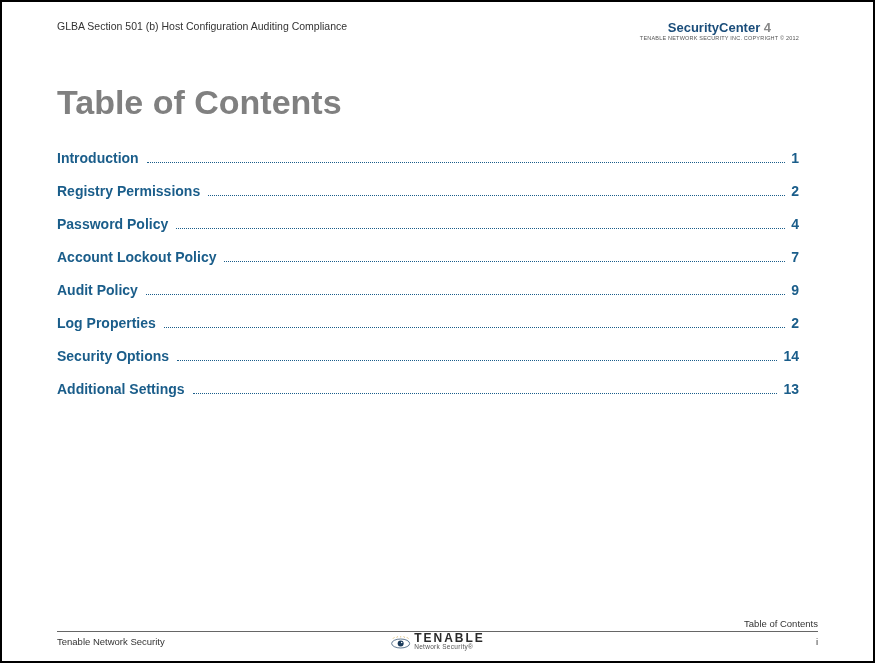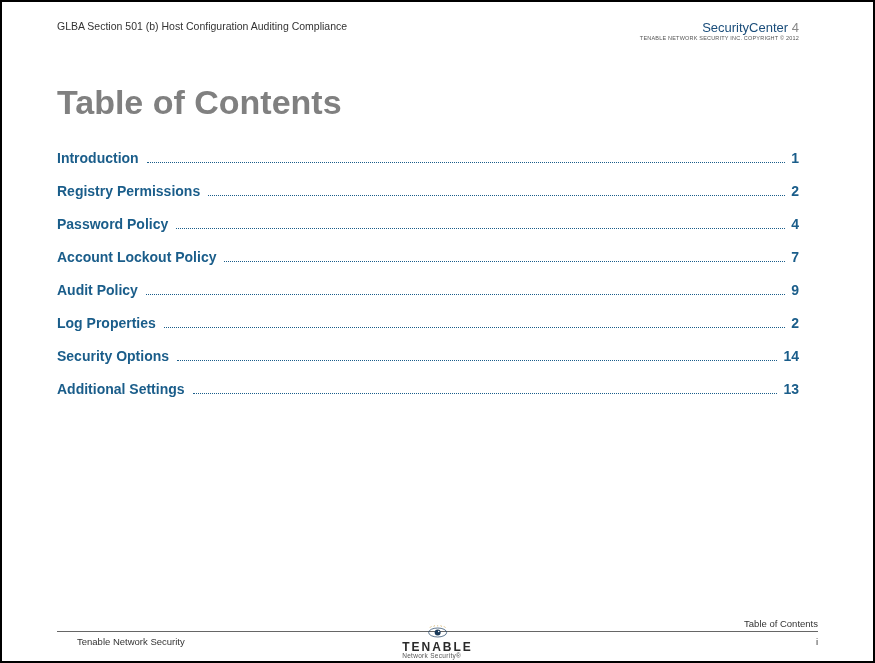--- a/index.html
+++ b/index.html
@@ -29,21 +29,22 @@
     .header-left {
       font-size: 10.5px;
       color: #333;
     }
     .header-right {
       text-align: right;
     }
     .sc-brand {
       font-size: 13px;
       color: #1a4d7a;
-      font-weight: normal;
+      font-weight: bold;
+      text-align: center;
     }
     .sc-brand .four {
       color: #888;
     }
     .sc-sub {
       font-size: 5.5px;
       color: #555;
       letter-spacing: 0.2px;
     }
     .title {
@@ -95,38 +96,36 @@
     }
     .footer-bottom {
       display: flex;
       justify-content: space-between;
       align-items: center;
       position: relative;
     }
     .footer-left {
       font-size: 9.5px;
       color: #333;
-      margin-left: 20px;
     }
     .footer-center {
       position: absolute;
       left: 50%;
       transform: translateX(-50%);
       text-align: center;
     }
     .footer-right {
       font-size: 9.5px;
       color: #333;
     }
     .tenable-logo {
       display: flex;
       align-items: center;
       justify-content: center;
       gap: 4px;
-      flex-direction: column;
     }
     .eye-icon {
       width: 20px;
       height: 13px;
       position: relative;
     }
     .eye-icon svg {
       width: 100%;
       height: 100%;
     }

